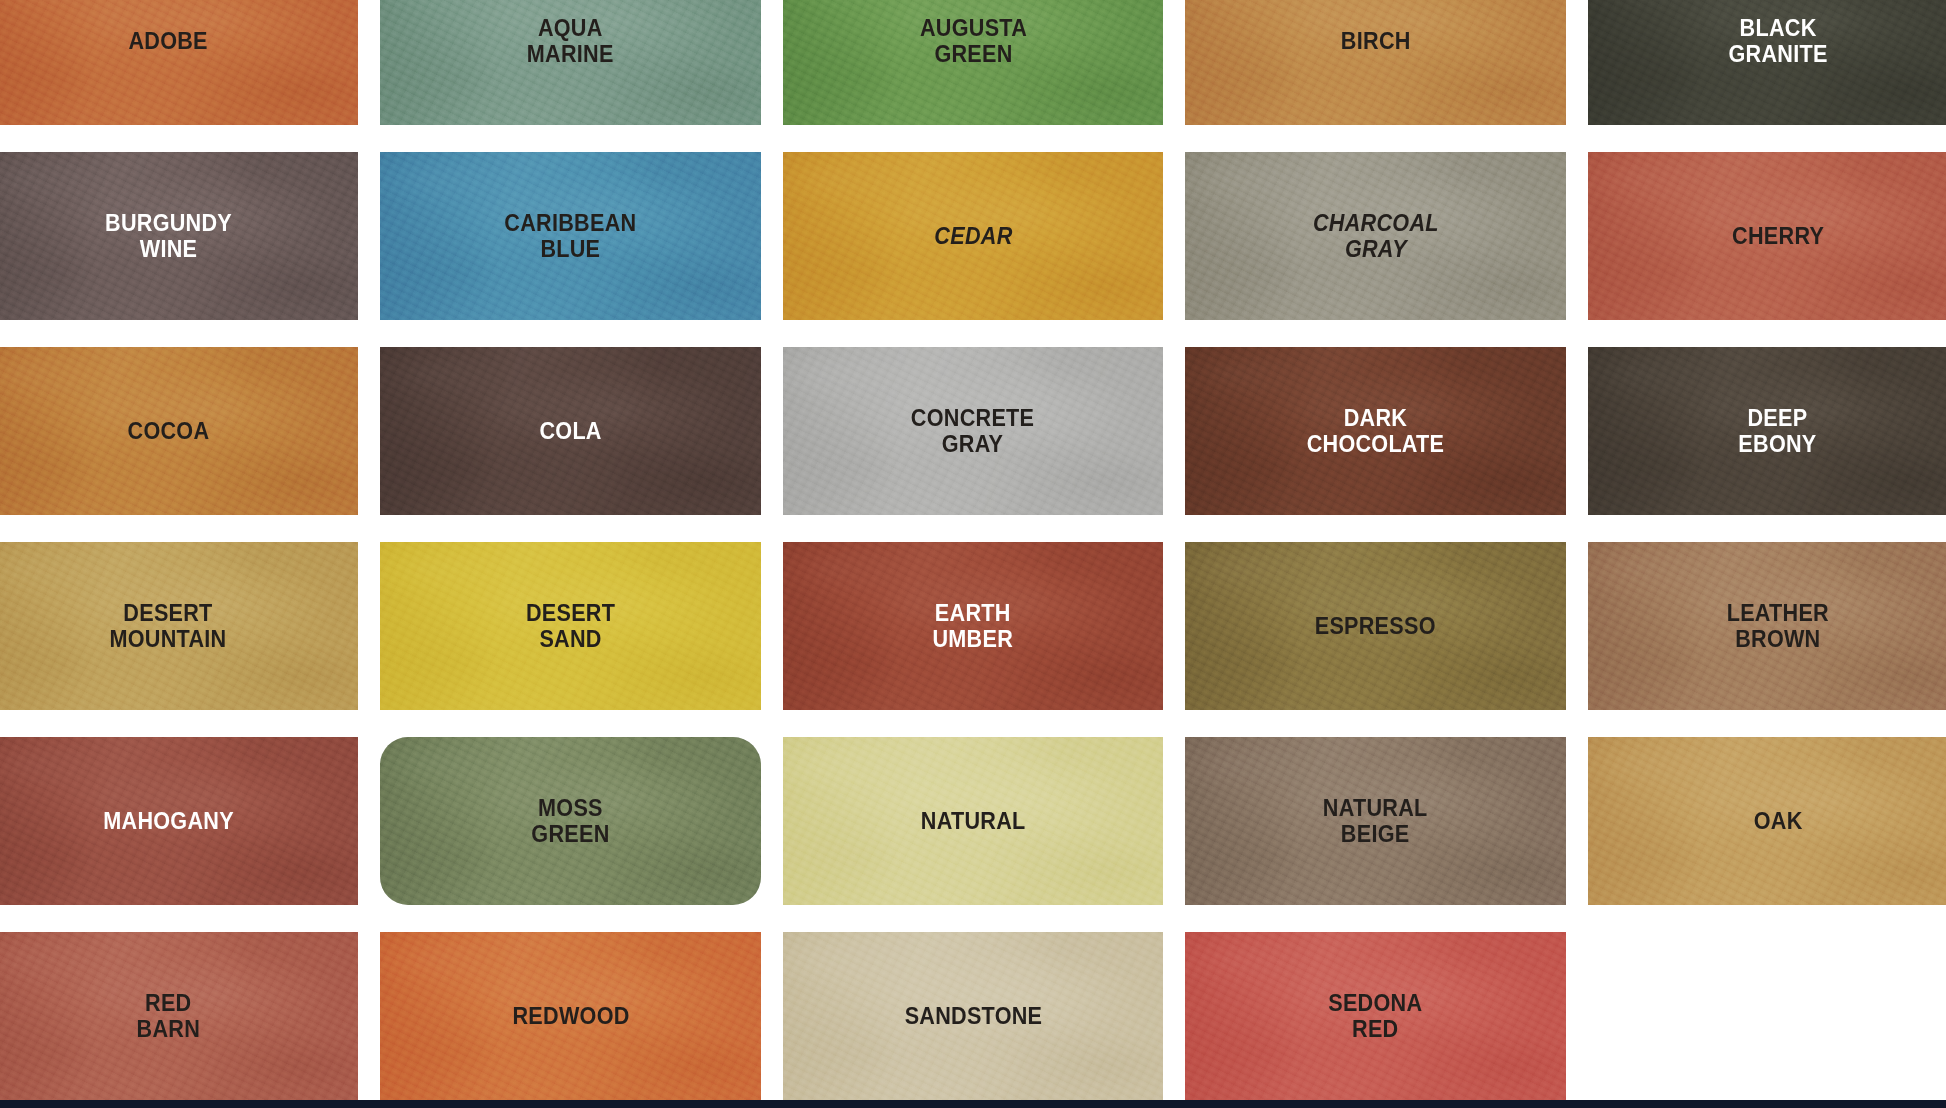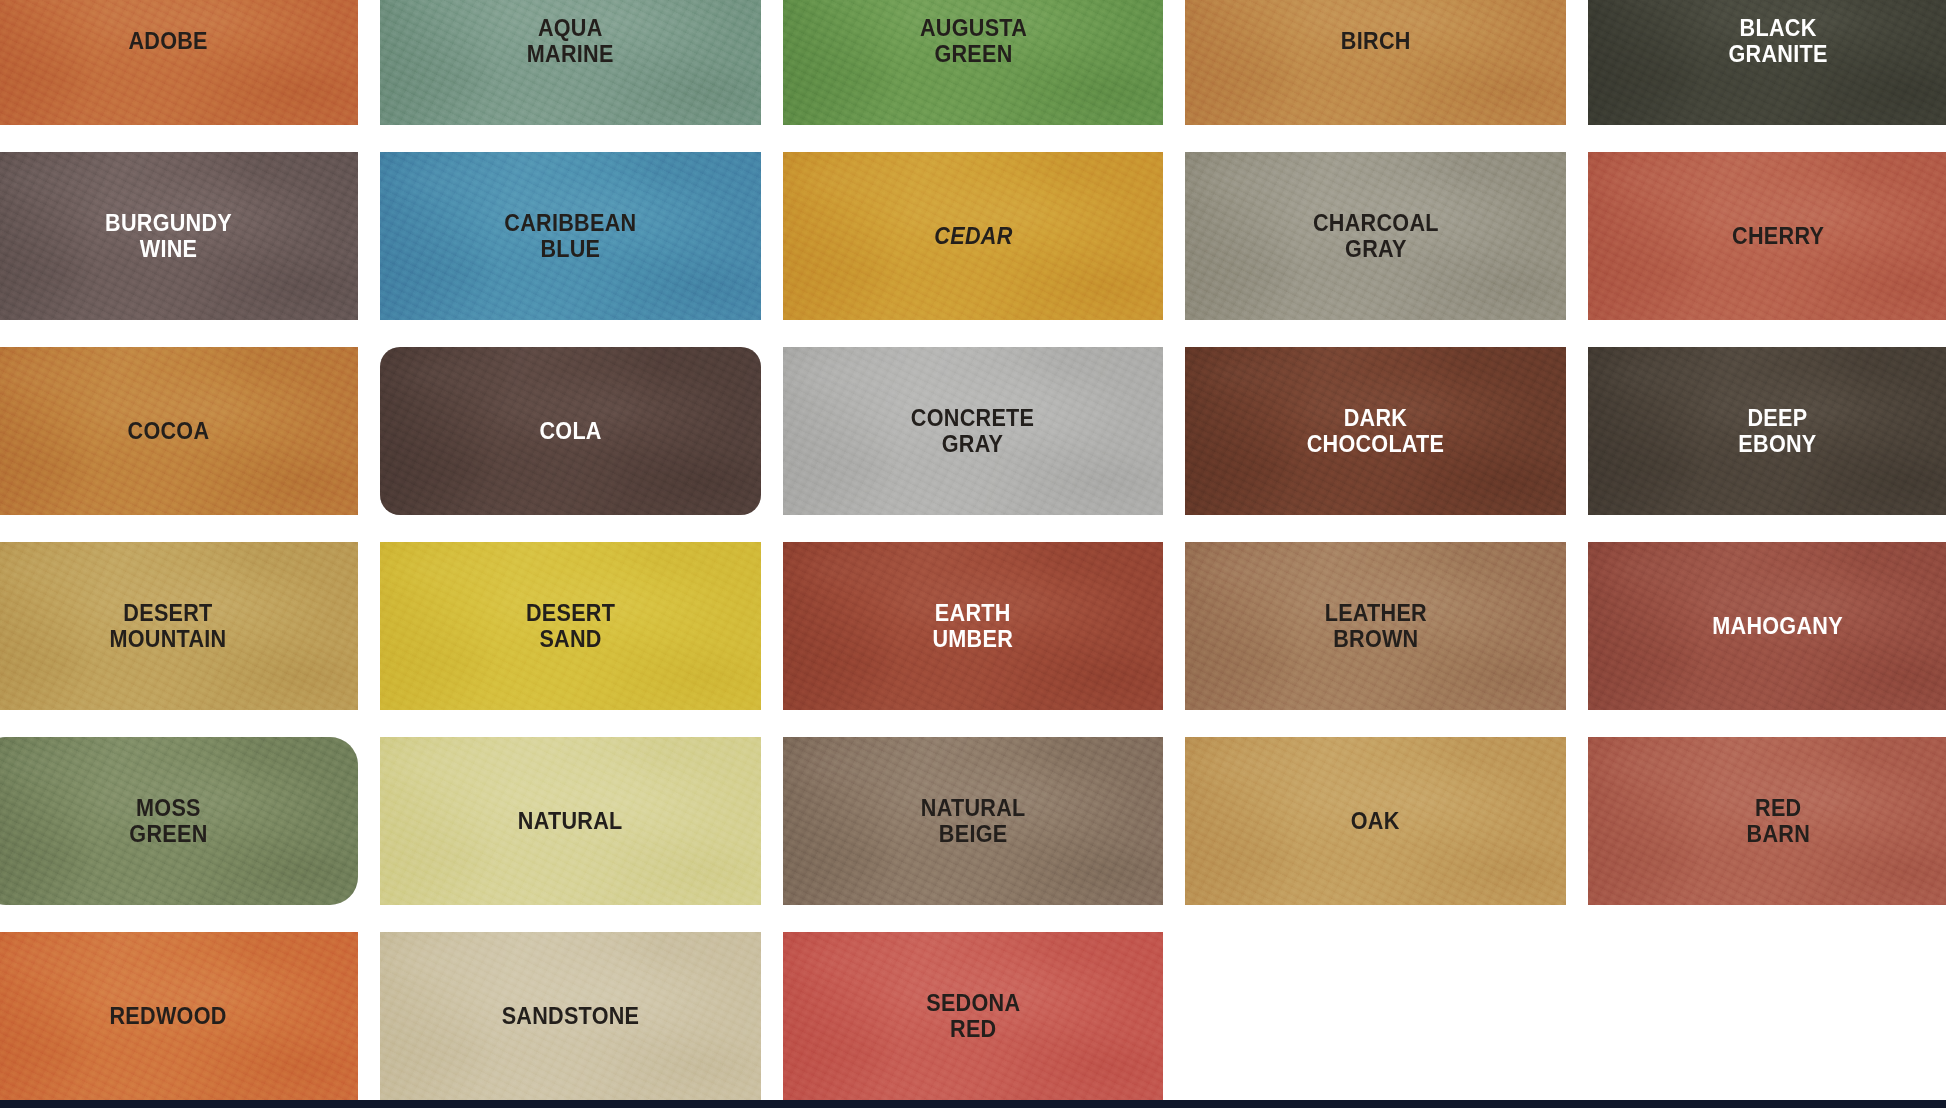--- a/index.html
+++ b/index.html
@@ -121,31 +121,31 @@
         <div class="swatch-label label-light">BURGUNDY
 WINE</div>
       </div>
       <div class="swatch" style="background-color: rgb(78, 145, 176);">
         <div class="swatch-label label-dark">CARIBBEAN
 BLUE</div>
       </div>
       <div class="swatch" style="background-color: rgb(207, 159, 54); font-style: italic;">
         <div class="swatch-label label-dark">CEDAR</div>
       </div>
-      <div class="swatch" style="background-color: rgb(156, 153, 139);">
+      <div class="swatch" style="background-color: rgb(156, 153, 139); font-style: italic;">
         <div class="swatch-label label-dark">CHARCOAL
 GRAY</div>
       </div>
       <div class="swatch" style="background-color: rgb(185, 100, 79);">
         <div class="swatch-label label-dark">CHERRY</div>
       </div>
       <div class="swatch" style="background-color: rgb(192, 131, 63);">
         <div class="swatch-label label-dark">COCOA</div>
       </div>
-      <div class="swatch" style="background-color: rgb(89, 69, 63); border-radius: 20px;">
+      <div class="swatch" style="background-color: rgb(89, 69, 63);">
         <div class="swatch-label label-light">COLA</div>
       </div>
       <div class="swatch" style="background-color: rgb(180, 180, 178);">
         <div class="swatch-label label-dark">CONCRETE
 GRAY</div>
       </div>
       <div class="swatch" style="background-color: rgb(115, 65, 47);">
         <div class="swatch-label label-light">DARK
 CHOCOLATE</div>
       </div>
@@ -158,20 +158,23 @@
 MOUNTAIN</div>
       </div>
       <div class="swatch" style="background-color: rgb(214, 192, 62);">
         <div class="swatch-label label-dark">DESERT
 SAND</div>
       </div>
       <div class="swatch" style="background-color: rgb(158, 76, 57);">
         <div class="swatch-label label-light">EARTH
 UMBER</div>
       </div>
+      <div class="swatch" style="background-color: rgb(138, 120, 67);">
+        <div class="swatch-label label-dark">ESPRESSO</div>
+      </div>
       <div class="swatch" style="background-color: rgb(164, 127, 95);">
         <div class="swatch-label label-dark">LEATHER
 BROWN</div>
       </div>
       <div class="swatch" style="background-color: rgb(154, 82, 69);">
         <div class="swatch-label label-light">MAHOGANY</div>
       </div>
       <div class="swatch" style="background-color: rgb(124, 138, 99); border-radius: 28px;">
         <div class="swatch-label label-dark">MOSS
 GREEN</div>

